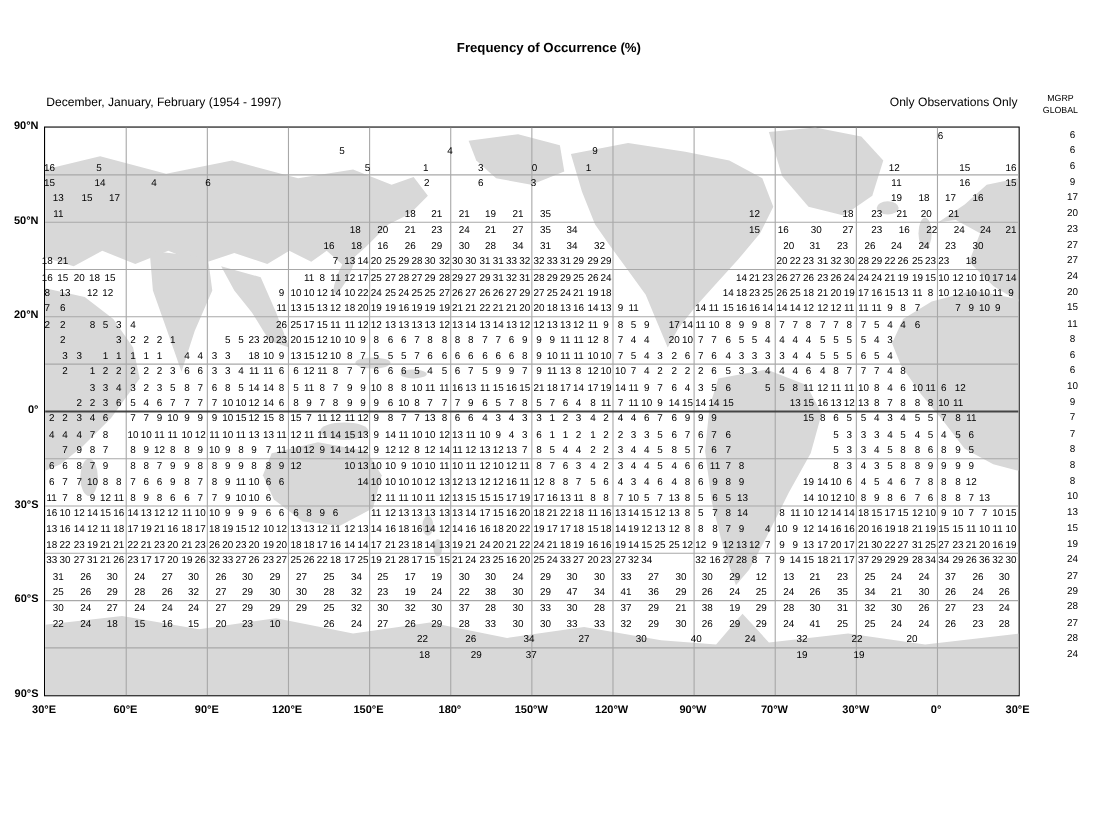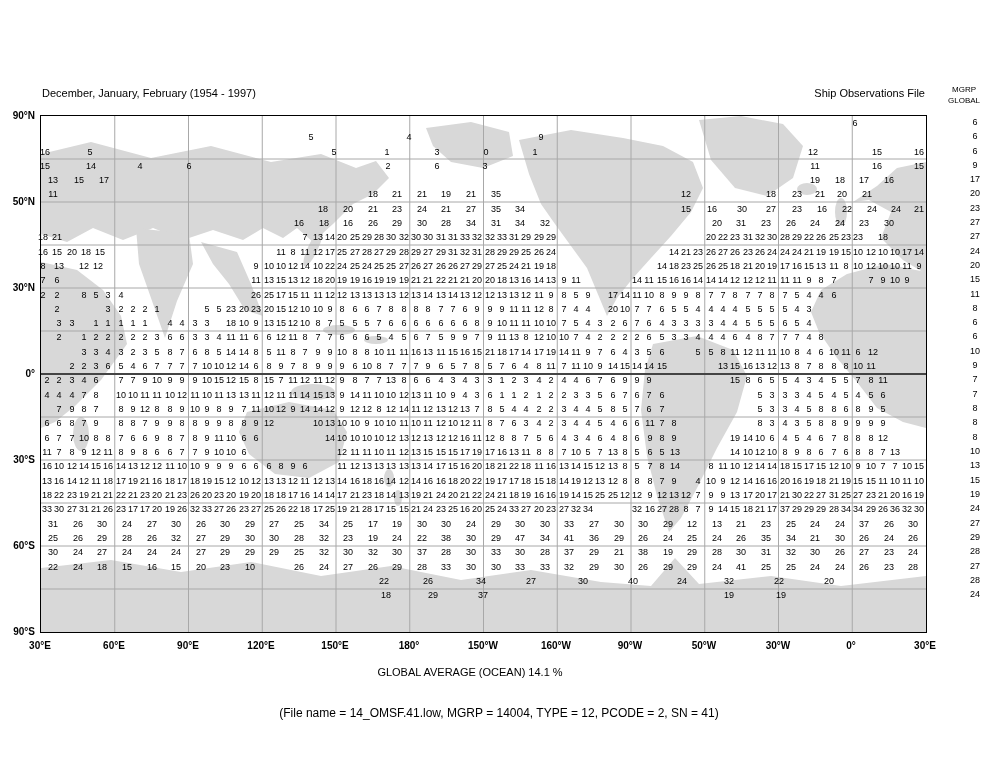--- a/index.html
+++ b/index.html
@@ -24,22 +24,23 @@
   .latl{position:absolute;right:3px;transform:translateY(-50%);font-size:10px;font-weight:bold;white-space:nowrap;}
   #lon-labels{position:absolute;left:40px;top:640px;width:900px;height:16px;}
   .lonl{position:absolute;transform:translateX(-50%);font-size:10px;font-weight:bold;white-space:nowrap;}
   .gavg{position:absolute;top:666px;left:0;width:940px;text-align:center;font-size:11px;}
   .finfo{position:absolute;top:706px;left:0;width:998px;text-align:center;font-size:12px;}
 </style>
 </head>
 <body>
 
 <div id="page">
+  <div class="subtitle">Frequency of Occurrence (%)</div>
   <div class="period">December, January, February (1954 - 1997)</div>
-  <div class="source">Ship Observations File</div>
+  <div class="source">Only Observations Only</div>
   <div class="zonal-hdr">
     <div>MGRP</div>
     <div>GLOBAL</div>
   </div>
 
   <div id="map">
     <svg id="land" width="885" height="516" viewBox="0 0 885 516">
       <g fill="#d8d8d8" stroke="none">
         <polygon points="0,38 50,26 110,42 170,30 230,46 280,38 315,52 335,45 348,62 332,78 312,88 292,108 272,126 256,112 242,122 222,112 202,124 172,114 142,124 112,112 82,124 52,112 26,126 0,118"></polygon>
         <polygon points="95,112 148,118 152,148 136,185 124,222 110,182 98,148"></polygon>
@@ -1547,37 +1548,35 @@
       <span class="zv" style="top: 408px;">27</span>
       <span class="zv" style="top: 422px;">29</span>
       <span class="zv" style="top: 436px;">28</span>
       <span class="zv" style="top: 451px;">27</span>
       <span class="zv" style="top: 465px;">28</span>
       <span class="zv" style="top: 479px;">24</span>
     </div>
   <div id="lat-labels">
       <span class="latl" style="top: 0px;">90°N</span>
       <span class="latl" style="top: 86px;">50°N</span>
-      <span class="latl" style="top: 172px;">30°N</span>
+      <span class="latl" style="top: 172px;">20°N</span>
       <span class="latl" style="top: 258px;">0°</span>
       <span class="latl" style="top: 344px;">30°S</span>
       <span class="latl" style="top: 430px;">60°S</span>
       <span class="latl" style="top: 516px;">90°S</span>
     </div>
   <div id="lon-labels">
       <span class="lonl" style="left: 0px; top: 0px;">30°E</span>
       <span class="lonl" style="left: 74px; top: 0px;">60°E</span>
       <span class="lonl" style="left: 148px; top: 0px;">90°E</span>
       <span class="lonl" style="left: 221px; top: 0px;">120°E</span>
       <span class="lonl" style="left: 295px; top: 0px;">150°E</span>
       <span class="lonl" style="left: 369px; top: 0px;">180°</span>
       <span class="lonl" style="left: 443px; top: 0px;">150°W</span>
-      <span class="lonl" style="left: 516px; top: 0px;">160°W</span>
+      <span class="lonl" style="left: 516px; top: 0px;">120°W</span>
       <span class="lonl" style="left: 590px; top: 0px;">90°W</span>
-      <span class="lonl" style="left: 664px; top: 0px;">50°W</span>
+      <span class="lonl" style="left: 664px; top: 0px;">70°W</span>
       <span class="lonl" style="left: 738px; top: 0px;">30°W</span>
       <span class="lonl" style="left: 811px; top: 0px;">0°</span>
       <span class="lonl" style="left: 885px; top: 0px;">30°E</span>
     </div>
 
-  <div class="gavg">GLOBAL AVERAGE (OCEAN)   14.1 %</div>
-  <div class="finfo">(File name = 14_OMSF.41.low, MGRP = 14004, TYPE = 12, PCODE = 2, SN = 41)</div>
 </div>
 
 </body></html>

